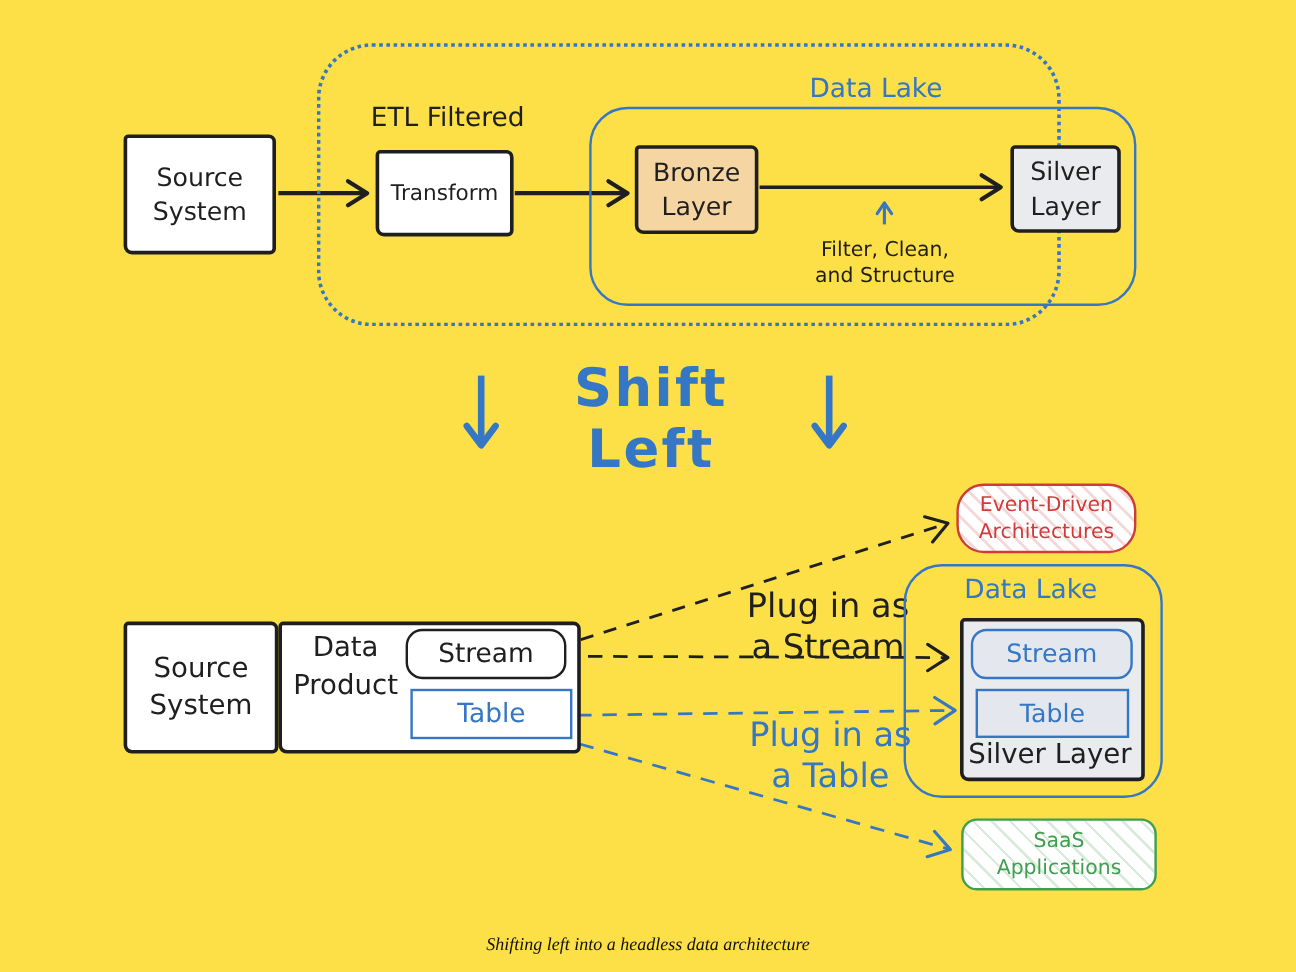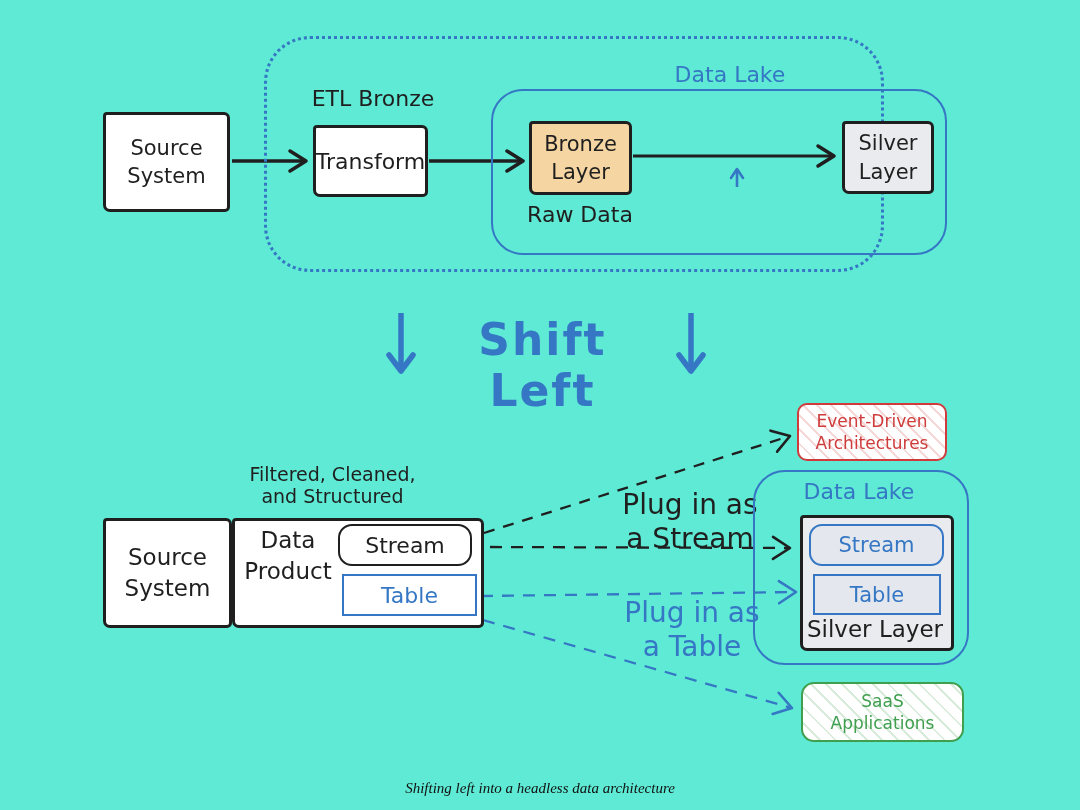--- a/index.html
+++ b/index.html
@@ -6,50 +6,50 @@
     --ink:#1f1f1f;
     --blue:#3577c4;
     --red:#cf3b3b;
     --green:#3f9f4e;
     --bronze:#f5d5a1;
     --silver:#e9ebee;
     --panel:#e4e8ee;
   }
   html,body{margin:0;padding:0;background:#ffffff;}
   .canvas{
-    position:relative;width:1080px;height:810px;background:#5eead4;overflow:hidden;
+    position:relative;width:1080px;height:810px;background:#fde047;overflow:hidden;
     font-family:"DejaVu Sans",sans-serif;color:var(--ink);
   }
   .abs{position:absolute;}
   .pre{white-space:pre-line;}
   .ctr{display:flex;align-items:center;justify-content:center;text-align:center;}
   svg.connectors{position:absolute;left:0;top:0;width:1080px;height:810px;}
 
   
   .blackbox{border:3px solid var(--ink);background:#fff;border-radius:4px 6px 5px 7px;}
   .dotted-boundary{border:3.5px dotted var(--blue);border-radius:46px;background:transparent;}
   .rounded-lake{border:2.5px solid var(--blue);border-radius:32px;background:transparent;}
   .bronze-fill{background:var(--bronze);}
   .silver-fill{background:var(--silver);}
   .chip-black{border:2.5px solid var(--ink);border-radius:14px;background:#fff;}
   .chip-blue{border:2px solid var(--blue);background:#fff;}
   .chip-blue-round{border:2px solid var(--blue);border-radius:13px;background:var(--panel);}
   .chip-blue-sq{border:2px solid var(--blue);background:var(--panel);}
   .hatch-red{
-    border:2.5px solid var(--red);border-radius:10px;color:var(--red);
+    border:2.5px solid var(--red);border-radius:23px;color:var(--red);
     background:repeating-linear-gradient(45deg, rgba(207,59,59,0.20) 0 2px, rgba(0,0,0,0) 2px 10px),#fff;
   }
   .hatch-green{
     border:2.5px solid var(--green);border-radius:13px;color:var(--green);
     background:repeating-linear-gradient(45deg, rgba(63,159,78,0.20) 0 2px, rgba(0,0,0,0) 2px 11px),#fff;
   }
 
   
   .t-box{font-size:21px;line-height:1.35;font-weight:400;}
-  .t-sm{font-size:22px;}
+  .t-sm{font-size:18px;}
   .t-label{font-size:22px;font-weight:500;}
   .t-blue{color:var(--blue);}
   .t-note{font-size:17px;line-height:1.3;font-weight:500;}
   .t-shift{font-size:44px;font-weight:bold;color:var(--blue);letter-spacing:2px;}
   .t-chip{font-size:22px;font-weight:500;}
   .t-dl-chip{font-size:21px;font-weight:500;color:var(--blue);}
   .t-plug{font-size:28px;line-height:1.22;font-weight:500;}
   .caption{
     font-family:"Liberation Serif",serif;font-style:italic;font-size:15px;color:#111;
   }
@@ -94,37 +94,36 @@
 
   <div class="abs dotted-boundary" style="left:264px;top:36px;width:614px;height:230px;"></div>
 
   <div class="abs rounded-lake" style="left:491px;top:89px;width:452px;height:162px;"></div>
 
   <div class="abs ctr t-label t-blue" style="left:650px;top:60px;width:160px;height:28px;">Data Lake</div>
 
   <div class="abs blackbox ctr t-box pre" style="left:103px;top:112px;width:121px;height:94px;">Source
 System</div>
 
-  <div class="abs ctr t-label" style="left:283px;top:84px;width:180px;height:28px;">ETL Bronze</div>
+  <div class="abs ctr t-label" style="left:283px;top:84px;width:180px;height:28px;">ETL Filtered</div>
 
   <div class="abs blackbox ctr t-sm" style="left:313px;top:125px;width:109px;height:66px;">Transform</div>
 
   <div class="abs blackbox bronze-fill ctr t-box pre" style="left:529px;top:121px;width:97px;height:68px;">Bronze
 Layer</div>
 
-  <div class="abs ctr t-label" style="left:505px;top:200px;width:150px;height:28px;">Raw Data</div>
 
+  <div class="abs ctr t-note pre" style="left:655px;top:196px;width:165px;height:46px;">Filter, Clean,
+and Structure</div>
 
   <div class="abs blackbox silver-fill ctr t-box pre" style="left:842px;top:121px;width:86px;height:67px;text-align:center;">Silver
 Layer</div>
 
-  <div class="abs ctr t-shift" style="left:430px;top:336px;width:225px;height:58px;">Shift Left</div>
+  <div class="abs ctr t-shift" style="left:430px;top:320px;width:225px;height:58px;">Shift Left</div>
 
-  <div class="abs ctr t-sm pre" style="left:235px;top:461px;width:195px;height:48px;font-size:19px;font-weight:500;">Filtered, Cleaned,
-and Structured</div>
 
   <div class="abs blackbox ctr t-box pre" style="left:103px;top:518px;width:123px;height:104px;font-size:23px;">Source
 System</div>
 
   <div class="abs blackbox" style="left:232px;top:518px;width:246px;height:104px;"></div>
 
   <div class="abs ctr t-box pre" style="left:238px;top:514px;width:100px;height:84px;font-size:23px;">Data
 Product</div>
 
   <div class="abs chip-black ctr t-chip" style="left:338px;top:524px;width:130px;height:38px;">Stream</div>

